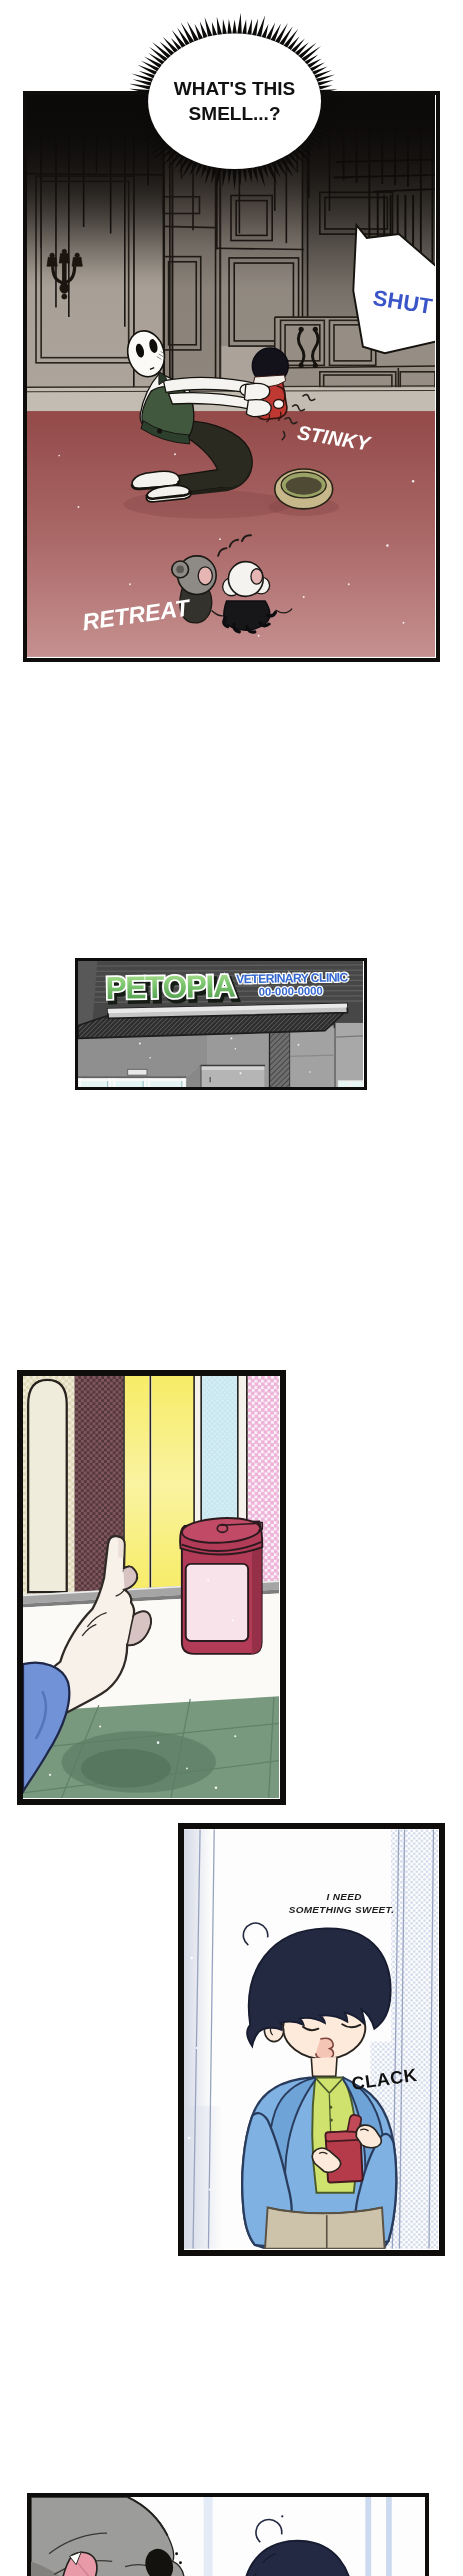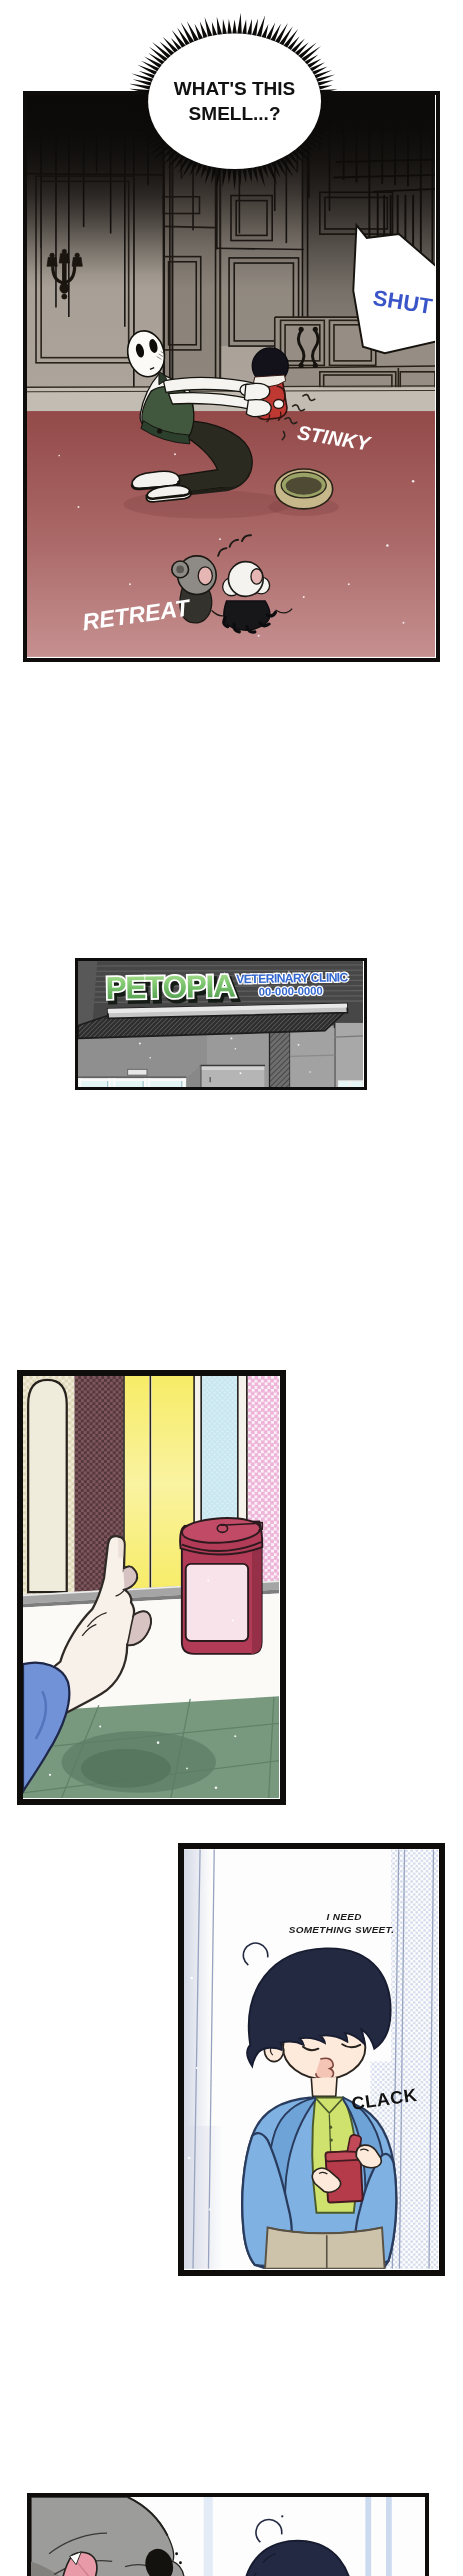--- a/index.html
+++ b/index.html
@@ -535,21 +535,21 @@
     <path d="M148,252 Q157,252 157,264 L156,282 L148,282 Z" fill="#e8d8d2" opacity="0.7"></path>
     <path d="M100,390 q14,-18 30,-22 M92,404 q10,-14 22,-18" fill="none" stroke="#302a26" stroke-width="2"></path>
     <path d="M158,332 q-6,8 -14,10" fill="none" stroke="#302a26" stroke-width="2"></path>
   </g>
 
   <path d="M0,448 C30,440 62,452 70,476 C78,506 62,548 38,586 C24,610 10,630 0,646 Z" fill="#7292d8" stroke="#1e2748" stroke-width="3.5"></path>
   <path d="M30,490 C40,510 36,536 20,564" fill="none" stroke="#5474bc" stroke-width="4"></path>
 </svg>
 </div>
 
-<div class="panel" id="p4" style="left:178px;top:1823px;width:267px;height:433px;border-width:6.4px;margin-top:20px;">
+<div class="panel" id="p4" style="left:178px;top:1823px;width:267px;height:433px;border-width:6.4px;">
 <svg width="254" height="420" viewBox="0 0 395 652">
   <defs>
     <pattern id="dotsCurtain" width="8" height="8" patternUnits="userSpaceOnUse">
       <rect width="8" height="8" fill="#fdfdfd"></rect>
       <circle cx="2" cy="2" r="2.1" fill="#d3dbEC"></circle>
           <circle cx="6" cy="6" r="2.1" fill="#d3dbEC"></circle>
     </pattern>
     <linearGradient id="lbandg" x1="0" y1="0" x2="1" y2="0">
       <stop offset="0" stop-color="#d4d9e6"></stop>
       <stop offset="1" stop-color="#fdfdfd"></stop>

